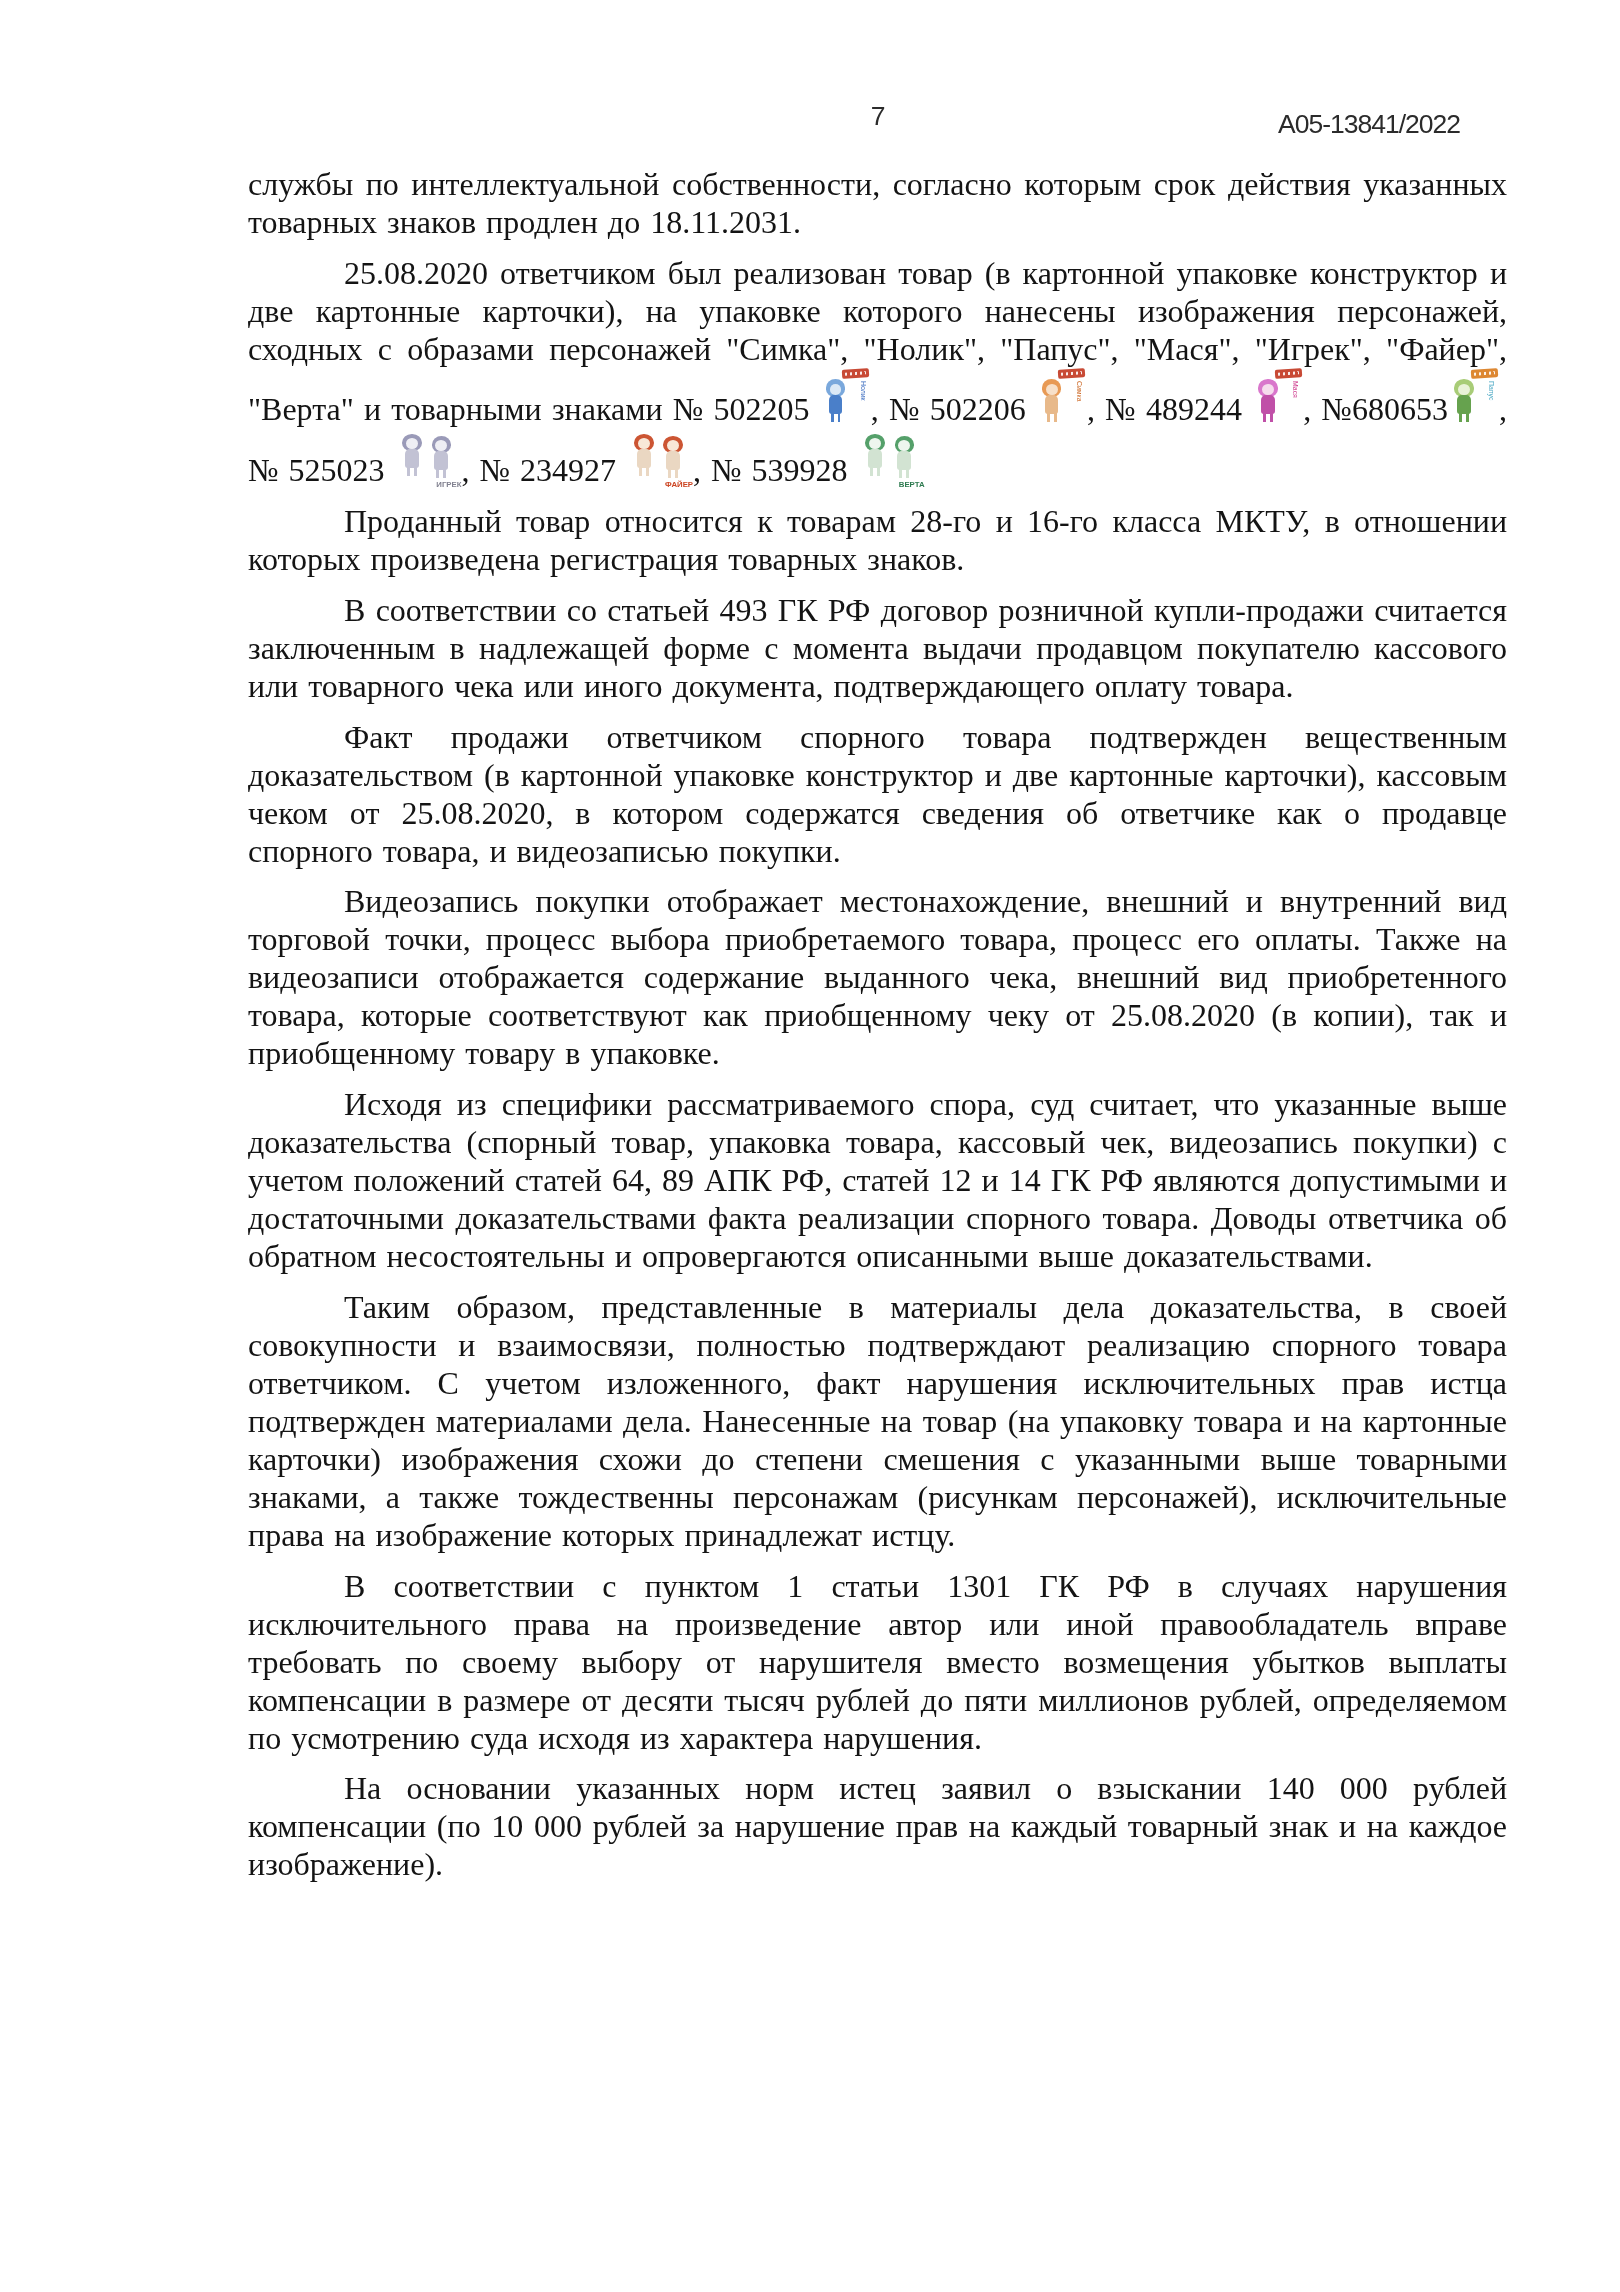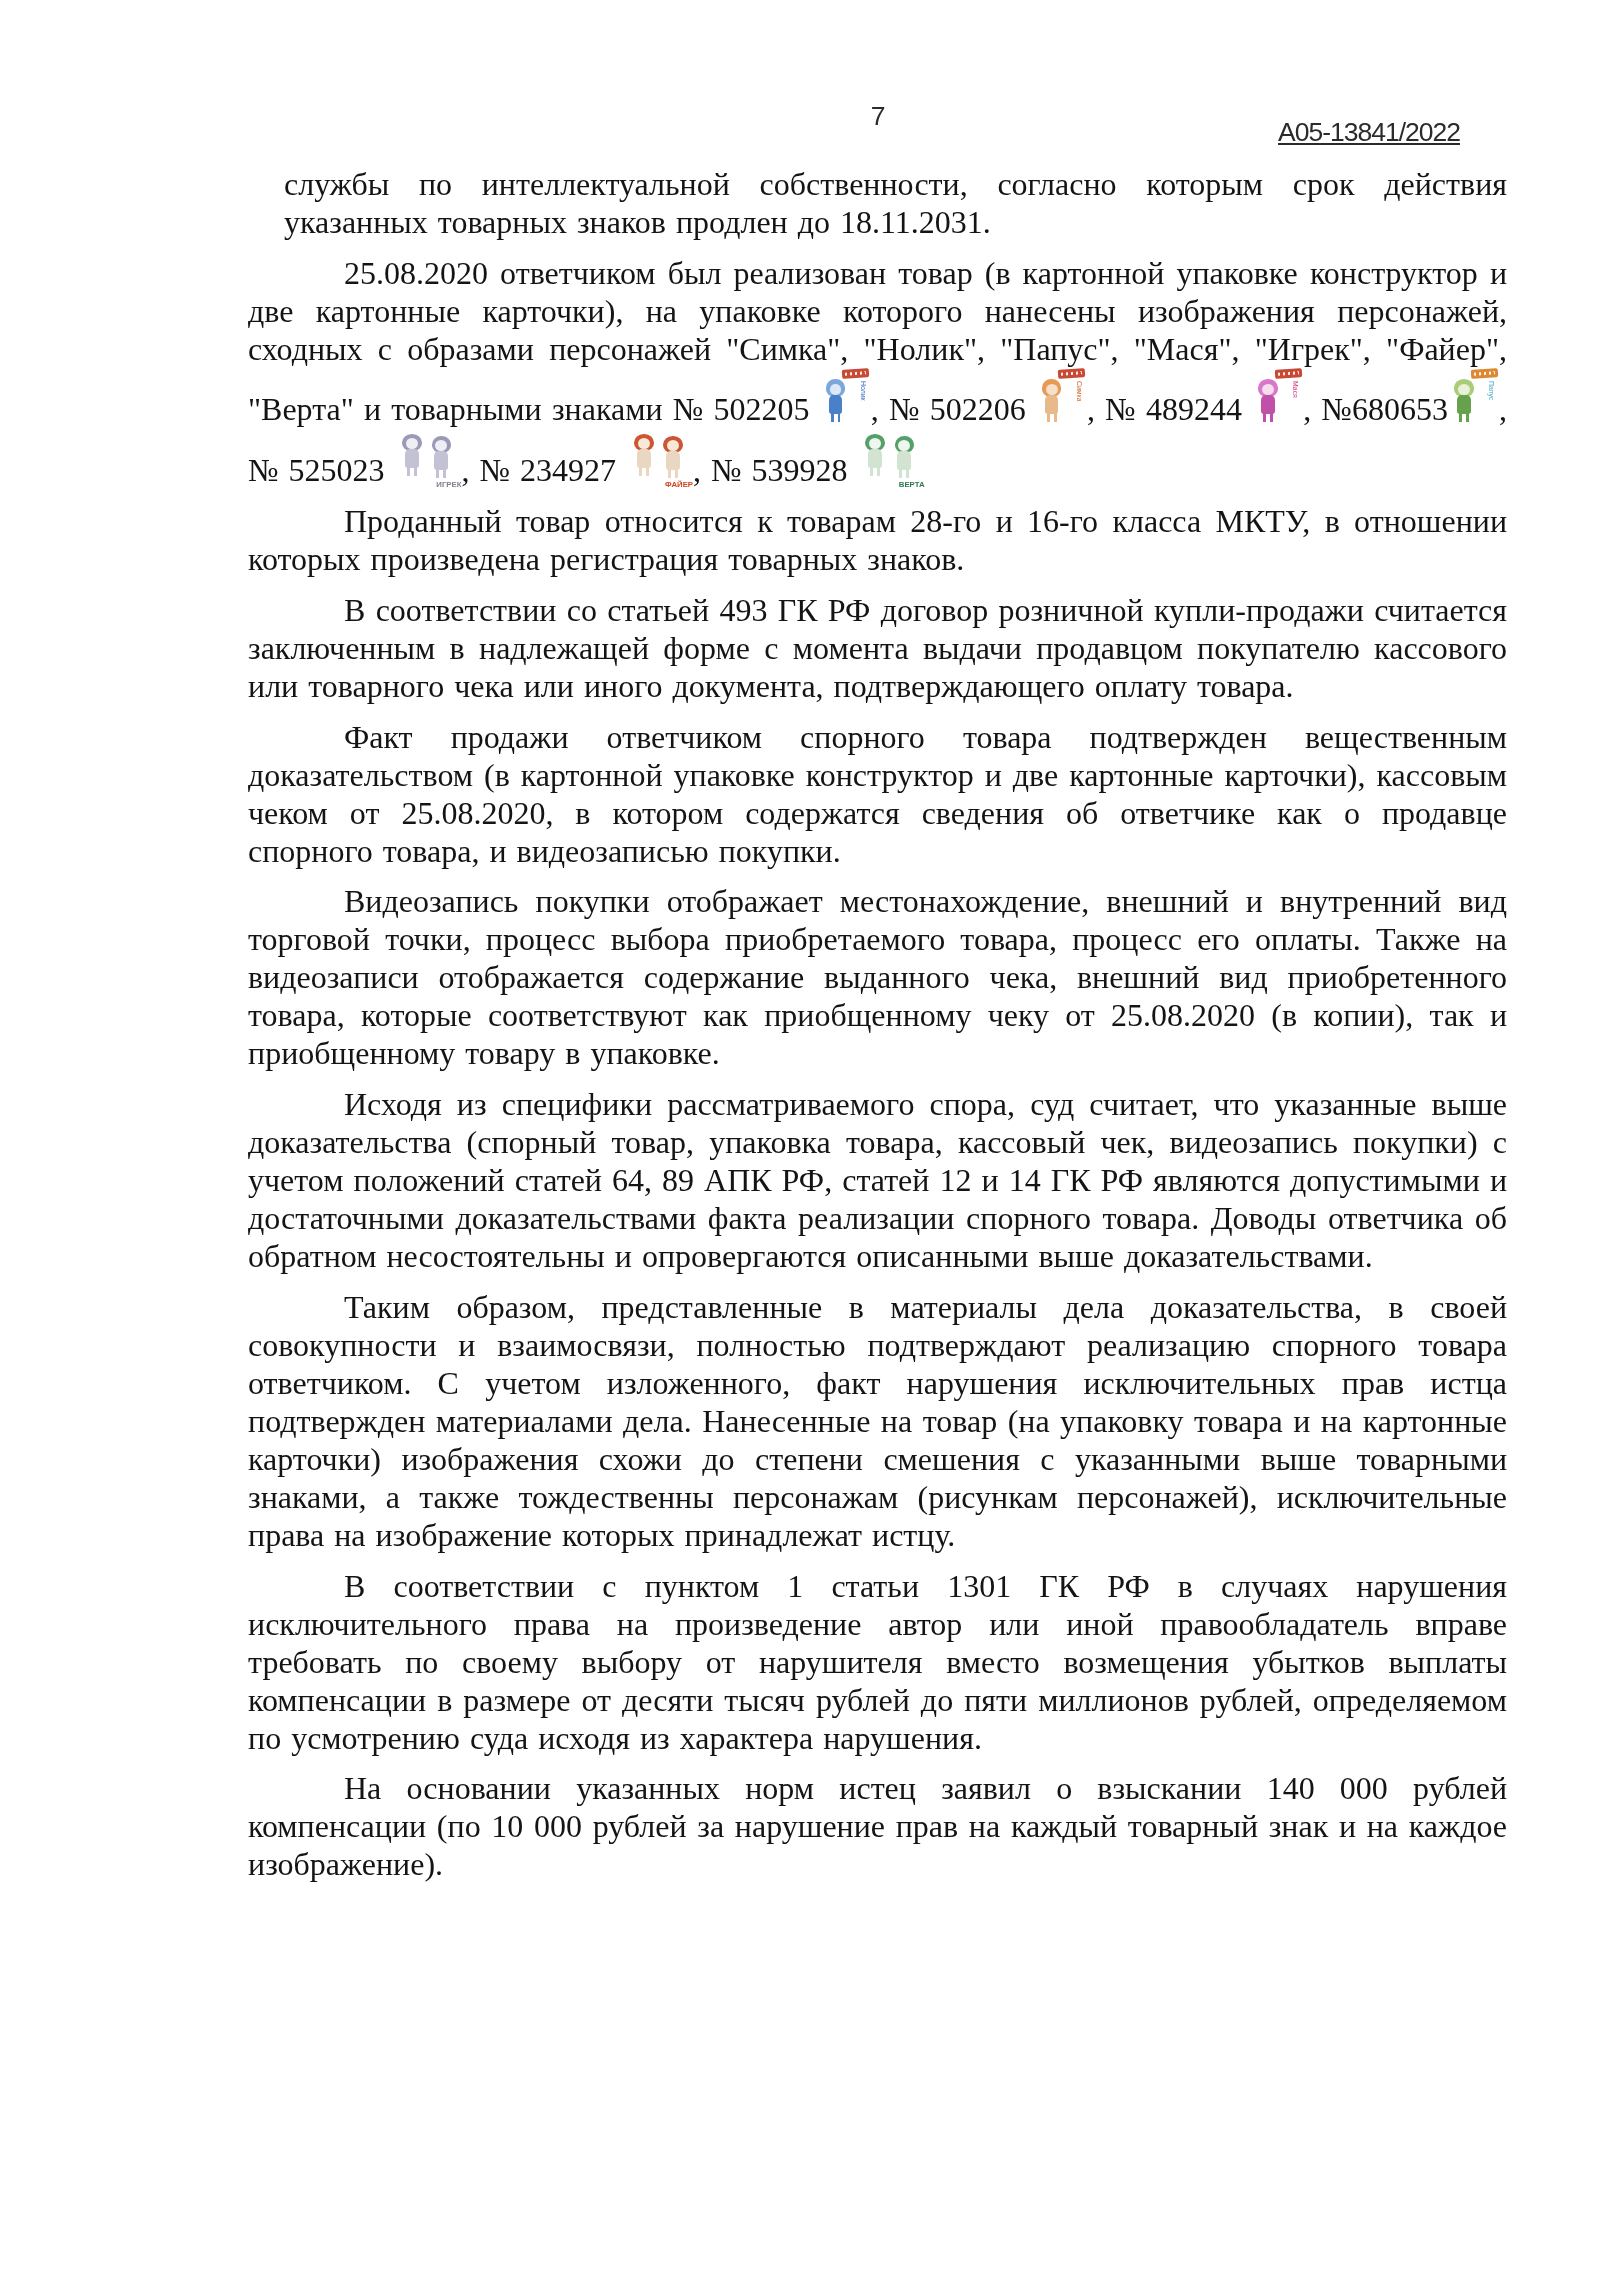--- a/index.html
+++ b/index.html
@@ -25,38 +25,37 @@
   }
   .page-number {
     position: absolute;
     left: 0;
     width: 100%;
     text-align: center;
   }
   .case-number {
     position: absolute;
     right: 47px;
-    top: 16px;
-    text-decoration: underline;
+    top: 8px;
   }
   .doc-body {
     position: absolute;
     top: 165px;
     left: 248px;
     width: 1259px;
   }
   .para {
     margin: 0 0 12.7px 0;
     font-size: 32px;
     line-height: 38px;
     text-align: justify;
     text-indent: 96px;
     word-spacing: 2px;
   }
-  .para.no-indent { text-indent: 0; margin-left: 36px; }
+  .para.no-indent { text-indent: 0; }
 
   
   .tm {
     display: inline-block;
     position: relative;
     vertical-align: -8.8px;
     white-space: normal;
     text-indent: 0;
   }
   .tm-single { width: 51px; height: 61px; }

